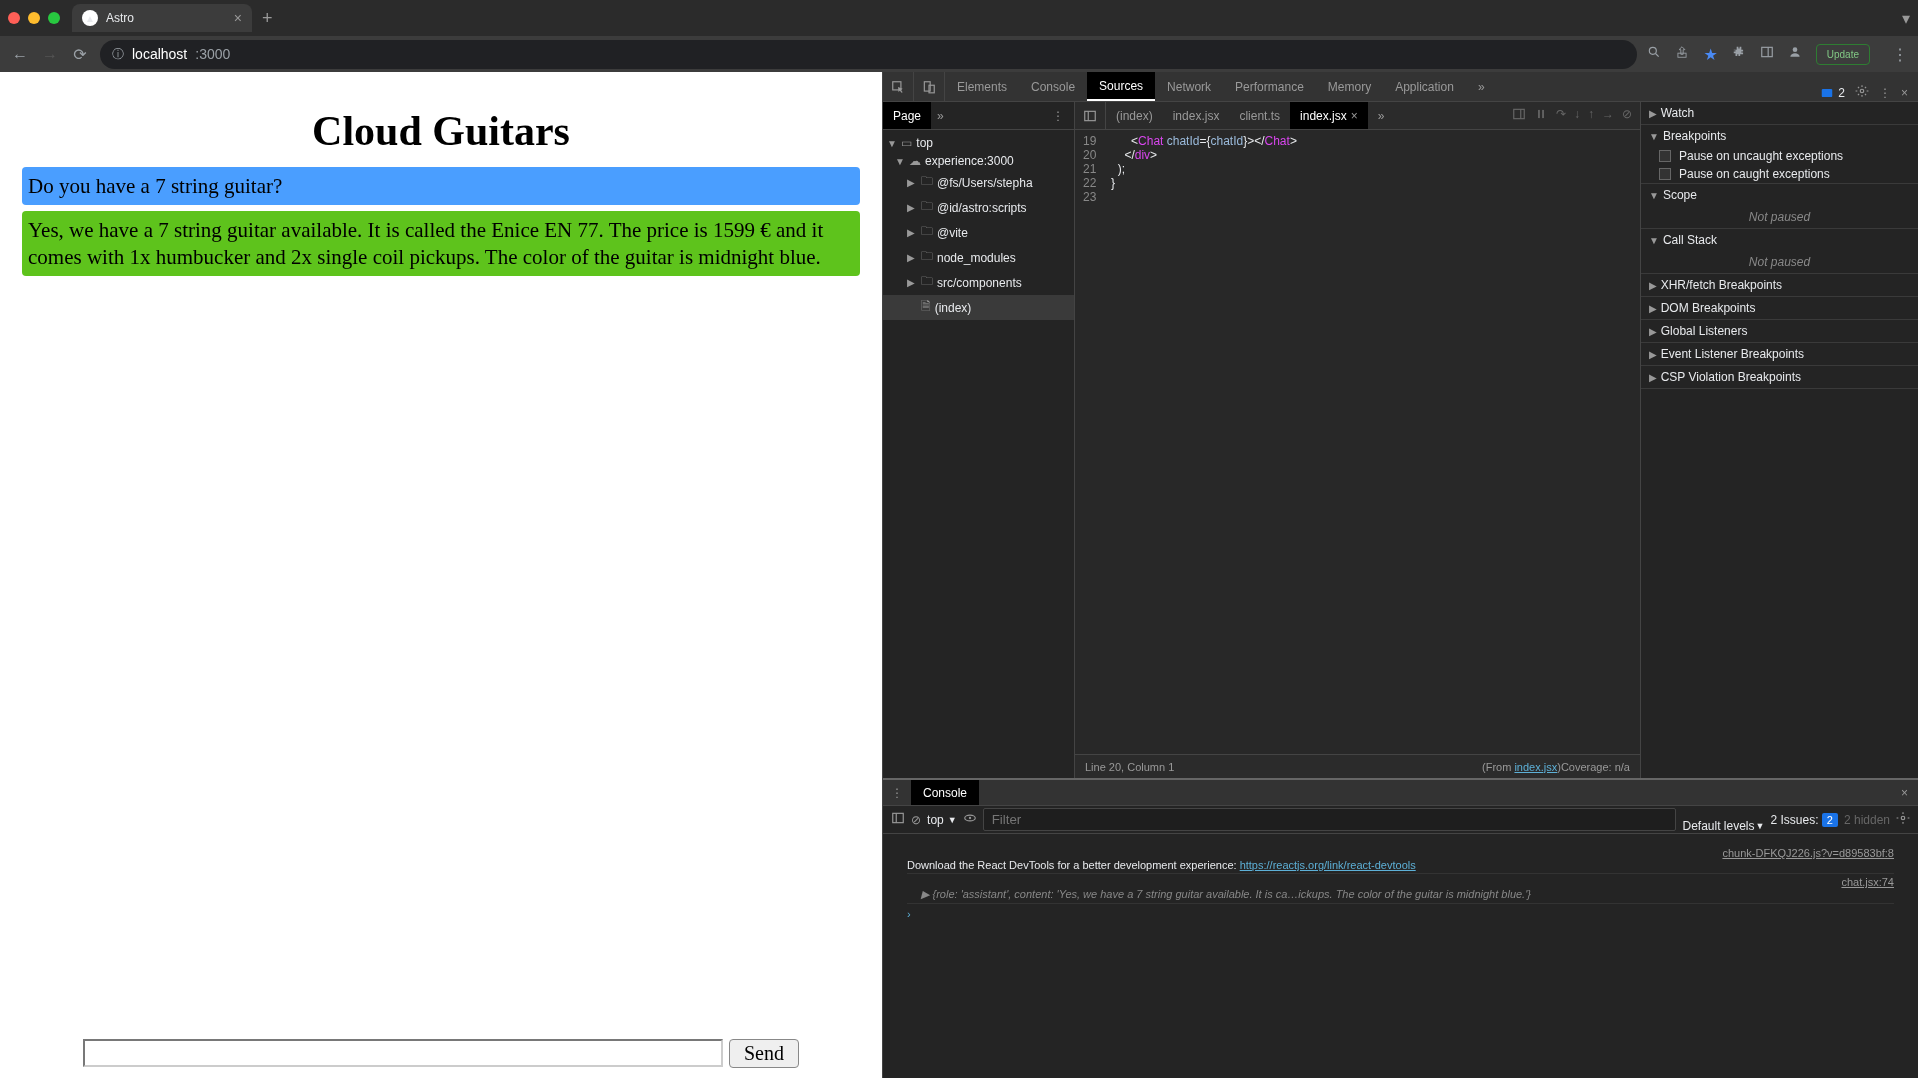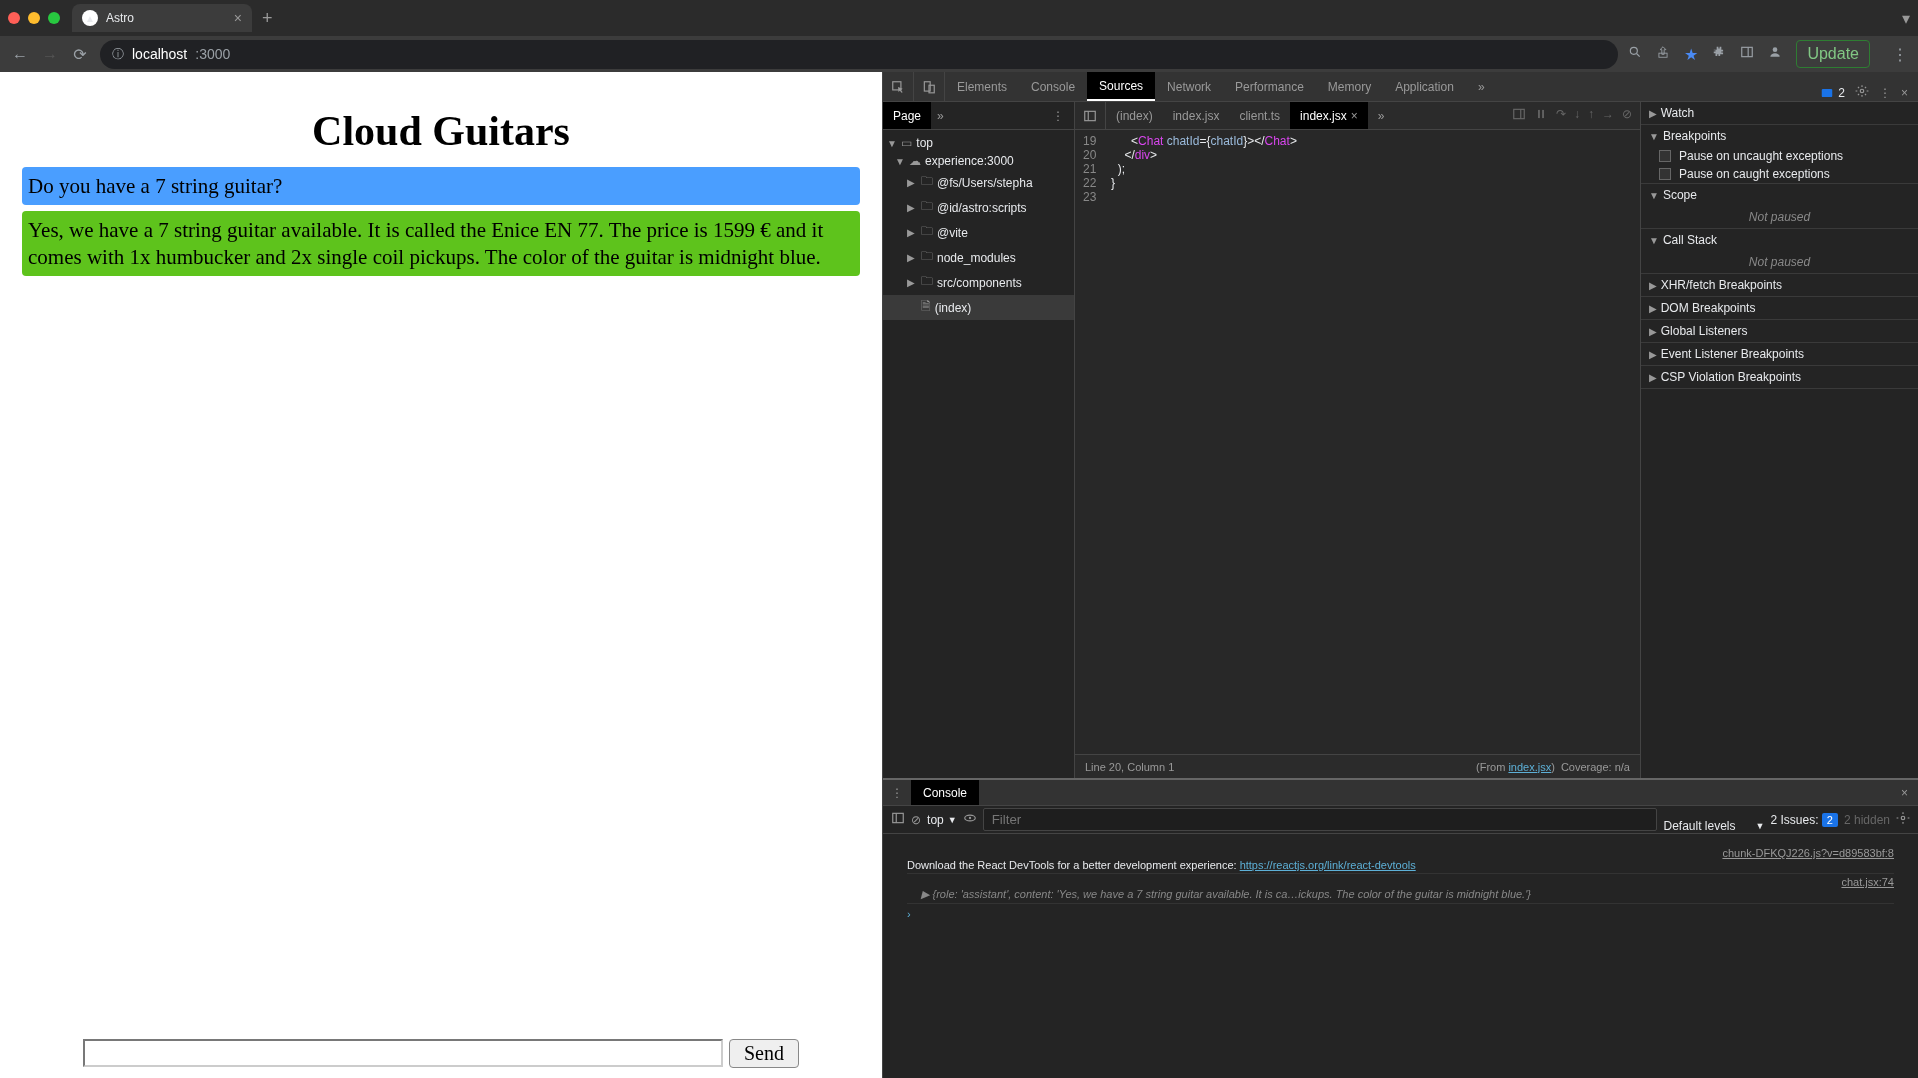--- a/index.html
+++ b/index.html
@@ -24,21 +24,21 @@
     .url-bar { display: flex; align-items: center; height: 36px; padding: 0 10px; gap: 10px; background: #3c3c3c; }
     .nav-btn { color: #9aa0a6; cursor: pointer; width: 20px; text-align: center; }
     .nav-btn.disabled { color: #555; }
     .url-box { flex: 1; background: #202124; border-radius: 20px; padding: 6px 12px; display: flex; align-items: center; gap: 8px; font-size: 14px; }
     .url-icon { color: #9aa0a6; font-size: 12px; }
     .url-host { color: #fff; }
     .url-path { color: #9aa0a6; }
     .url-actions { display: flex; gap: 14px; align-items: center; }
     .url-action { color: #9aa0a6; cursor: pointer; }
     .star { color: #4a8af4; }
-    .update-btn { border: 1px solid #2e7d32; color: #81c784; padding: 4px 10px; border-radius: 4px; font-size: 16px; background: transparent; }
+    .update-btn { border: 1px solid #2e7d32; color: #81c784; padding: 4px 10px; border-radius: 4px; font-size: 10px; background: transparent; }
     .menu-dots { color: #9aa0a6; cursor: pointer; margin-left: 8px; }
     
     
     .main-split { flex: 1; display: flex; overflow: hidden; }
     
     
     .page-content { background: #fff; color: #000; width: 882px; display: flex; flex-direction: column; position: relative; }
     .page-heading { font-family: Georgia, "Times New Roman", serif; font-weight: bold; font-size: 42px; text-align: center; margin-top: 35px; }
     .messages { padding: 12px 22px; }
     .msg { font-family: Georgia, "Times New Roman", serif; font-size: 21px; padding: 6px; margin-bottom: 6px; border-radius: 4px; line-height: 1.25; }
@@ -91,21 +91,21 @@
     .ed-action { color: #666; cursor: pointer; }
     
     .code-editor { flex: 1; display: flex; background: #282828; font-family: Menlo, Monaco, monospace; font-size: 12px; overflow: auto; justify-content: flex-end; }
     .line-numbers { color: #888; padding: 4px 8px; text-align: right; user-select: none; }
     .code-lines { padding: 4px 0; flex: 1; white-space: pre; }
     .tok-tag { color: #d946ef; }
     .tok-attr { color: #9bbbdc; }
     .tok-plain { color: #e8eaed; }
     
     .editor-status { height: 24px; display: flex; align-items: center; padding: 0 10px; border-top: 1px solid #444; background: #2b2b2b; font-size: 11px; color: #999; }
-    .status-right { margin-left: auto; display: flex; gap: 6px; }
+    .status-right { margin-left: auto; display: flex; }
     .from-link { color: #5db0d7; text-decoration: underline; cursor: pointer; }
     
     
     .debug-sidebar { width: 278px; border-left: 1px solid #444; display: flex; flex-direction: column; }
     .dbg-section { border-bottom: 1px solid #3a3a3a; }
     .dbg-header { display: flex; align-items: center; padding: 4px 8px; cursor: pointer; gap: 4px; }
     .dbg-caret { color: #999; font-size: 10px; }
     .dbg-title { color: #e8eaed; font-size: 12px; }
     .dbg-checkbox { display: flex; align-items: center; gap: 8px; padding: 2px 18px; font-size: 12px; }
     .dbg-check { width: 12px; height: 12px; border: 1px solid #666; background: #333; }
@@ -115,21 +115,21 @@
     .console-drawer { height: 300px; border-top: 2px solid #666; display: flex; flex-direction: column; background: #242424; }
     .console-tabs { display: flex; align-items: center; height: 26px; background: #333; border-bottom: 1px solid #444; }
     .console-tab-menu { padding: 0 8px; color: #999; cursor: pointer; }
     .console-tab { padding: 0 12px; background: #000; color: #fff; height: 100%; display: flex; align-items: center; }
     .console-close { margin-left: auto; color: #999; padding: 0 10px; cursor: pointer; }
     
     .console-toolbar { display: flex; align-items: center; height: 28px; border-bottom: 1px solid #444; gap: 6px; padding: 0 8px; font-size: 12px; }
     .con-icon { color: #999; cursor: pointer; }
     .con-context { color: #e8eaed; display: flex; align-items: center; gap: 4px; cursor: pointer; }
     .con-filter { flex: 1; background: #1e1e1e; border: 1px solid #444; padding: 3px 8px; color: #e8eaed; border-radius: 2px; }
-    .con-levels { color: #e8eaed; display: flex; align-items: center; gap: 20px; cursor: pointer; margin-top: 12px; }
+    .con-levels { color: #e8eaed; display: flex; align-items: center; gap: 1px; cursor: pointer; margin-top: 12px; }
     .con-issues { color: #e8eaed; }
     .con-hidden { color: #666; }
     
     .console-body { flex: 1; padding: 4px 24px; font-family: Menlo, Monaco, monospace; font-size: 11px; overflow: auto; margin-top: 7px; }
     .con-line { padding: 2px 0; border-bottom: 1px solid #333; }
     .con-link { color: #999; text-align: right; text-decoration: underline; }
     .con-msg { color: #e8eaed; }
     .con-url { color: #5db0d7; text-decoration: underline; }
     .con-obj { color: #888; font-style: italic; padding-left: 14px; }
     .con-prompt { color: #5db0d7; padding-top: 4px; }

